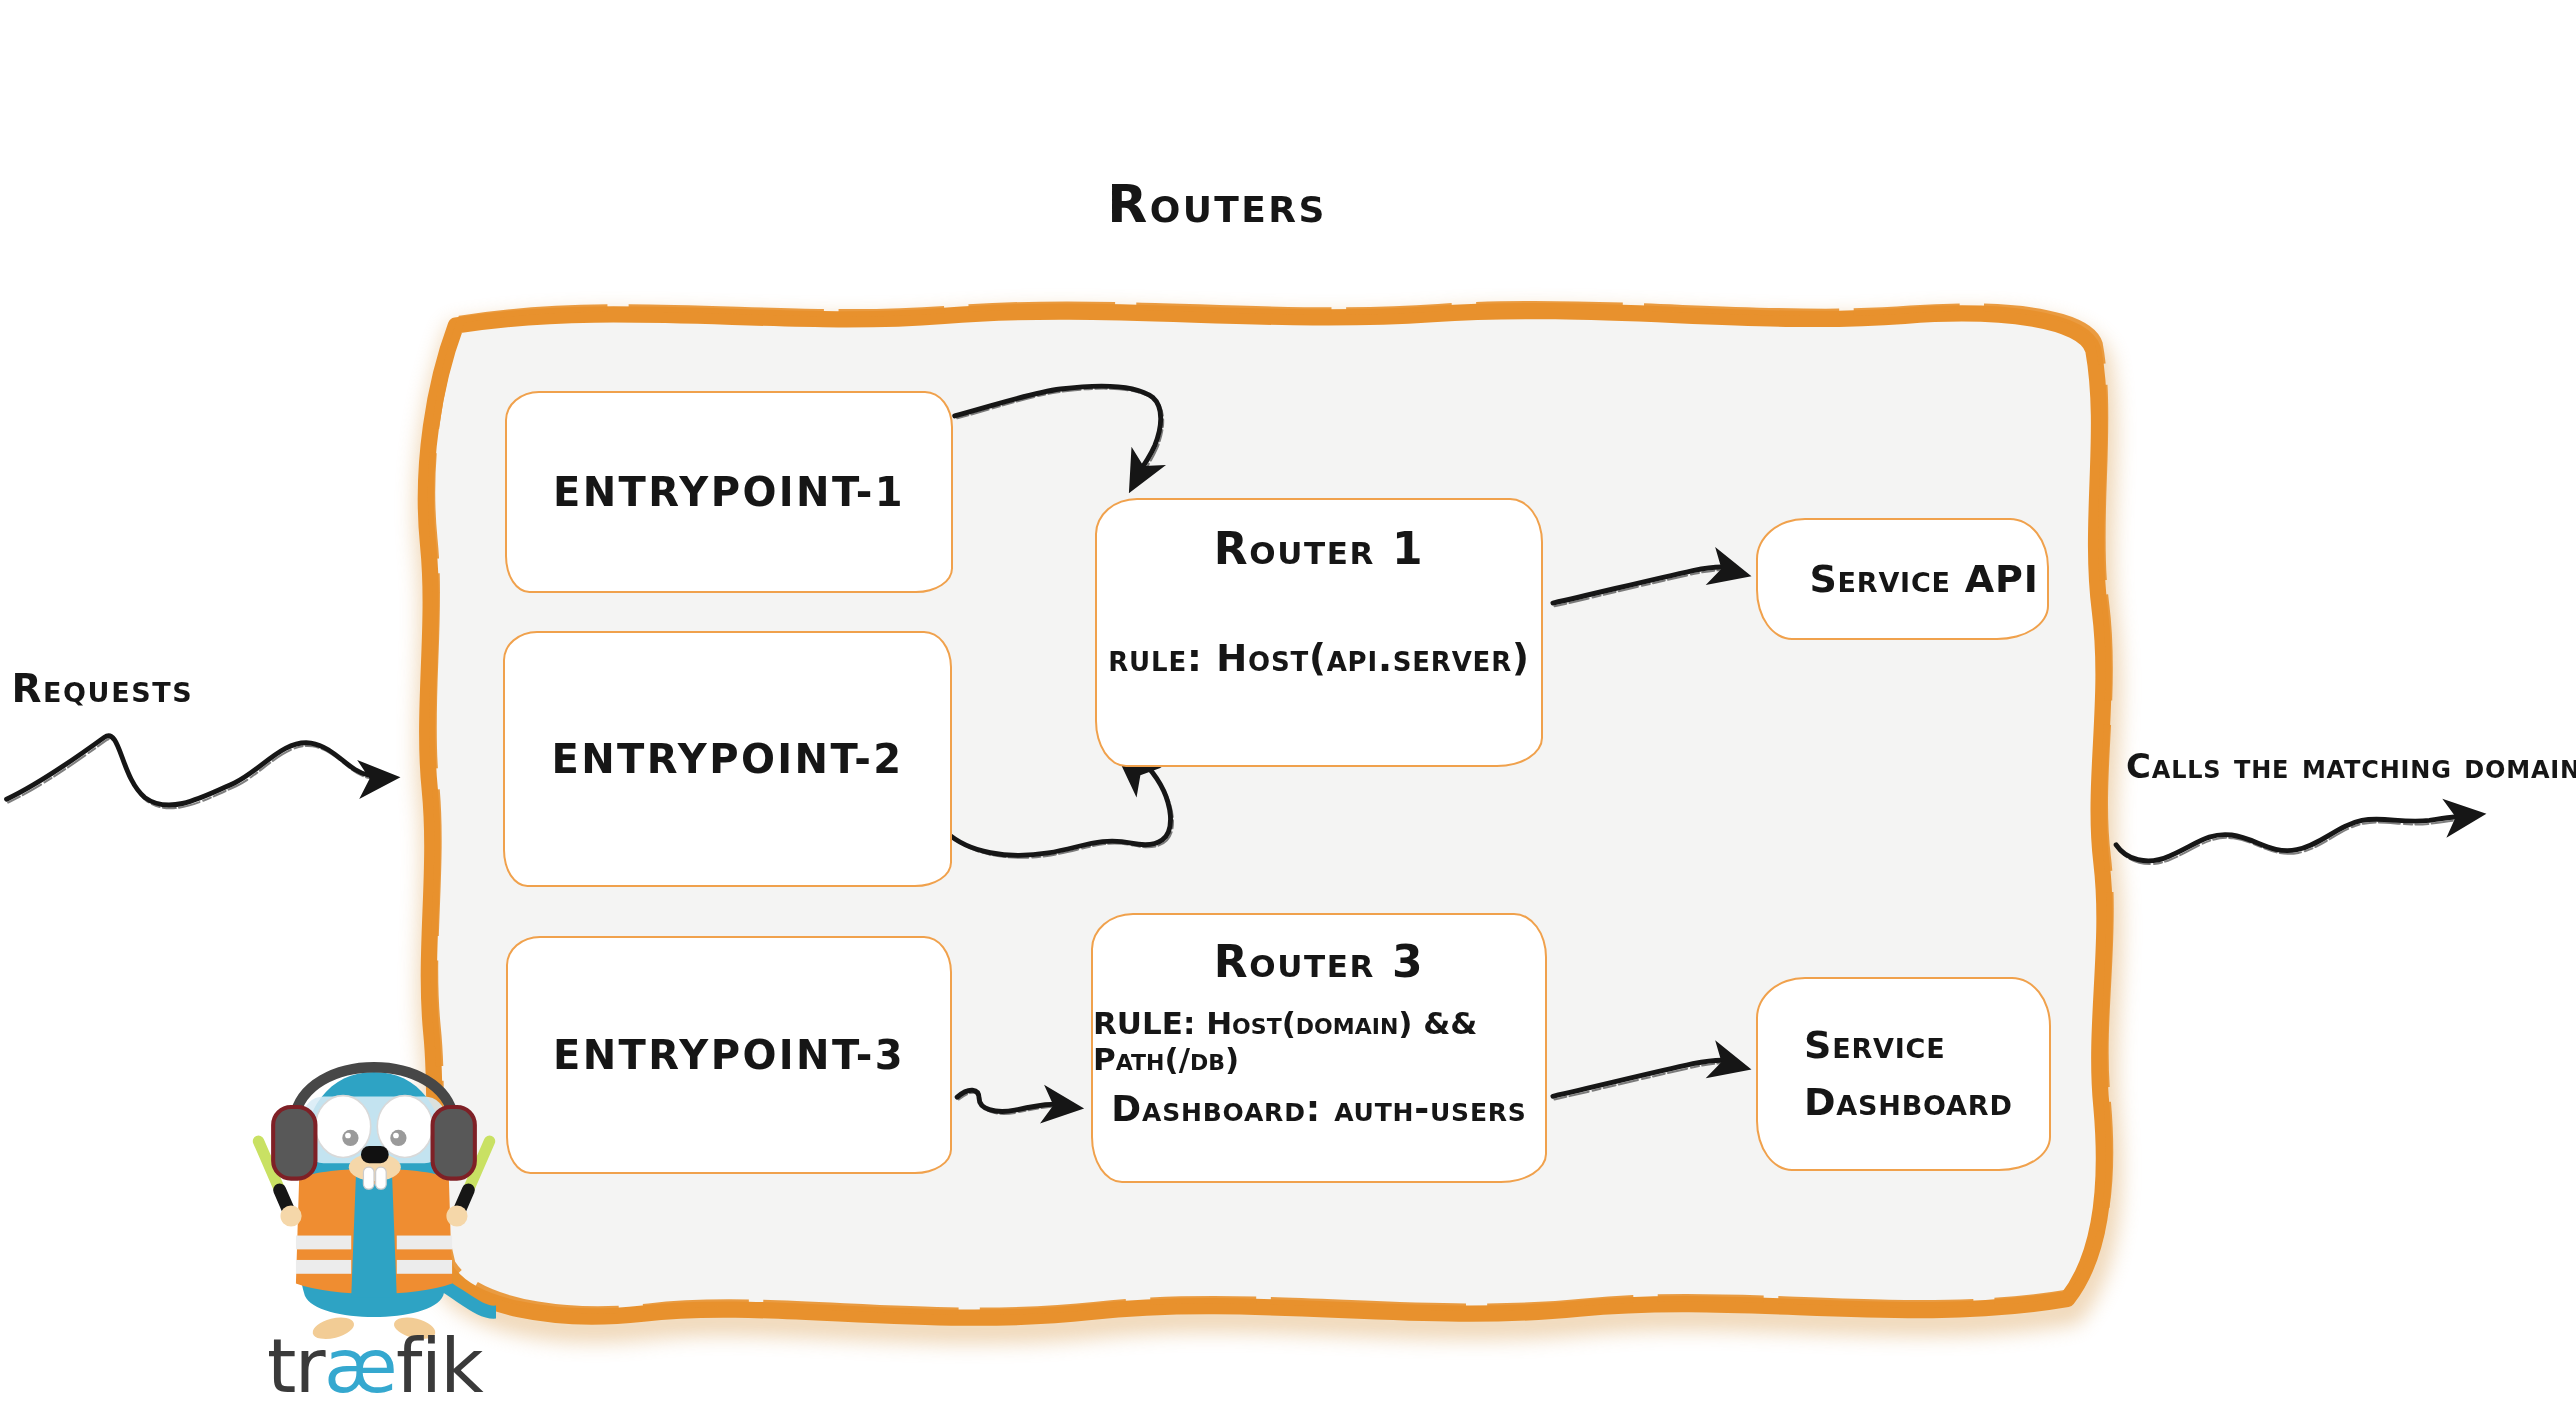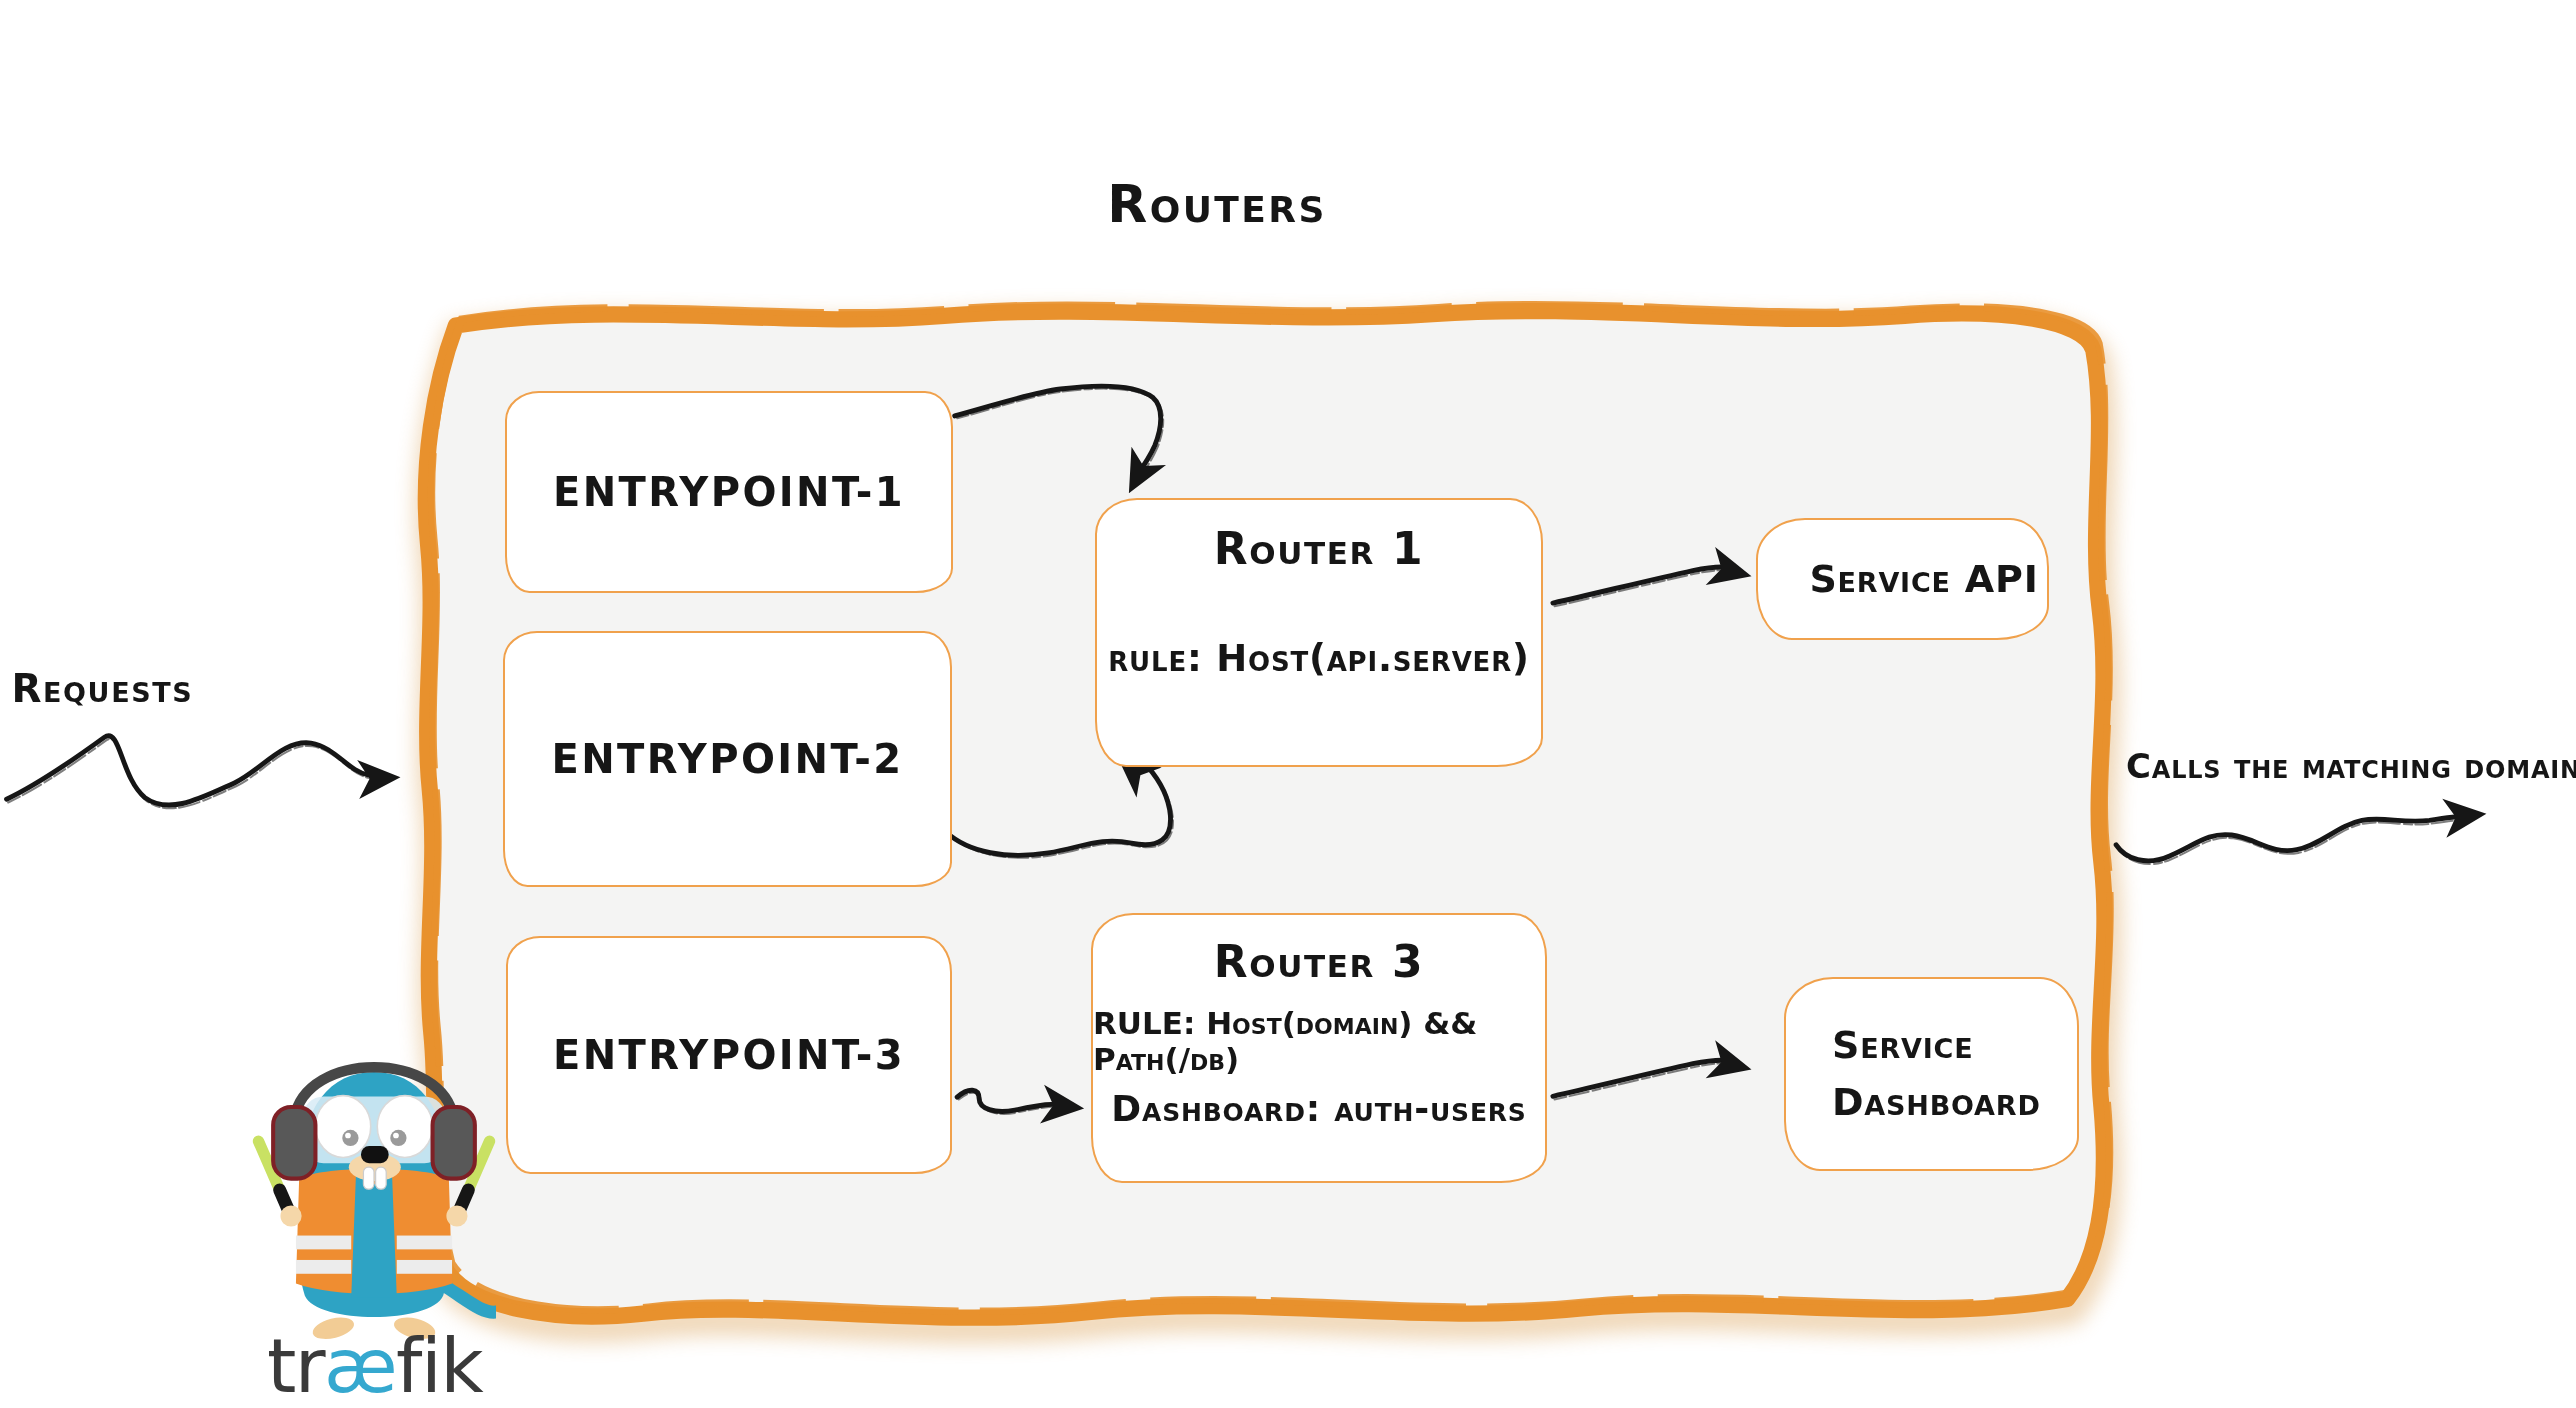--- a/index.html
+++ b/index.html
@@ -42,21 +42,21 @@
   #box-r2 .r-mw{font-size:36px;margin-top:11.4px;letter-spacing:0.8px;}
   #box-dash{justify-content:flex-start;}
   #box-dash .node-label{width:203px;margin-left:46px;line-height:1.5;text-align:left;}
 
   #box-ep1{left:505px;top:391px;width:448px;height:202px;}
   #box-ep2{left:503px;top:631px;width:449px;height:256px;}
   #box-ep3{left:506px;top:936px;width:446px;height:238px;}
   #box-r1{left:1095px;top:498px;width:448px;height:269px;}
   #box-r2{left:1091px;top:913px;width:456px;height:270px;}
   #box-api{left:1756px;top:518px;width:293px;height:122px;}
-  #box-dash{left:1756px;top:977px;width:295px;height:194px;margin-left:28px;}
+  #box-dash{left:1756px;top:977px;width:295px;height:194px;}
 
   
   #scene{left:0;top:0;z-index:1;}
   #gopher{left:252px;top:1027px;z-index:5;}
   .logotype{
     left:236px;top:1327px;width:277px;text-align:center;z-index:6;
     font-size:75px;line-height:1.05;letter-spacing:-1.6px;font-weight:normal;
   }
   .logo-dark{color:#3A3A3A;}
   .logo-teal{color:#35A8CF;}

